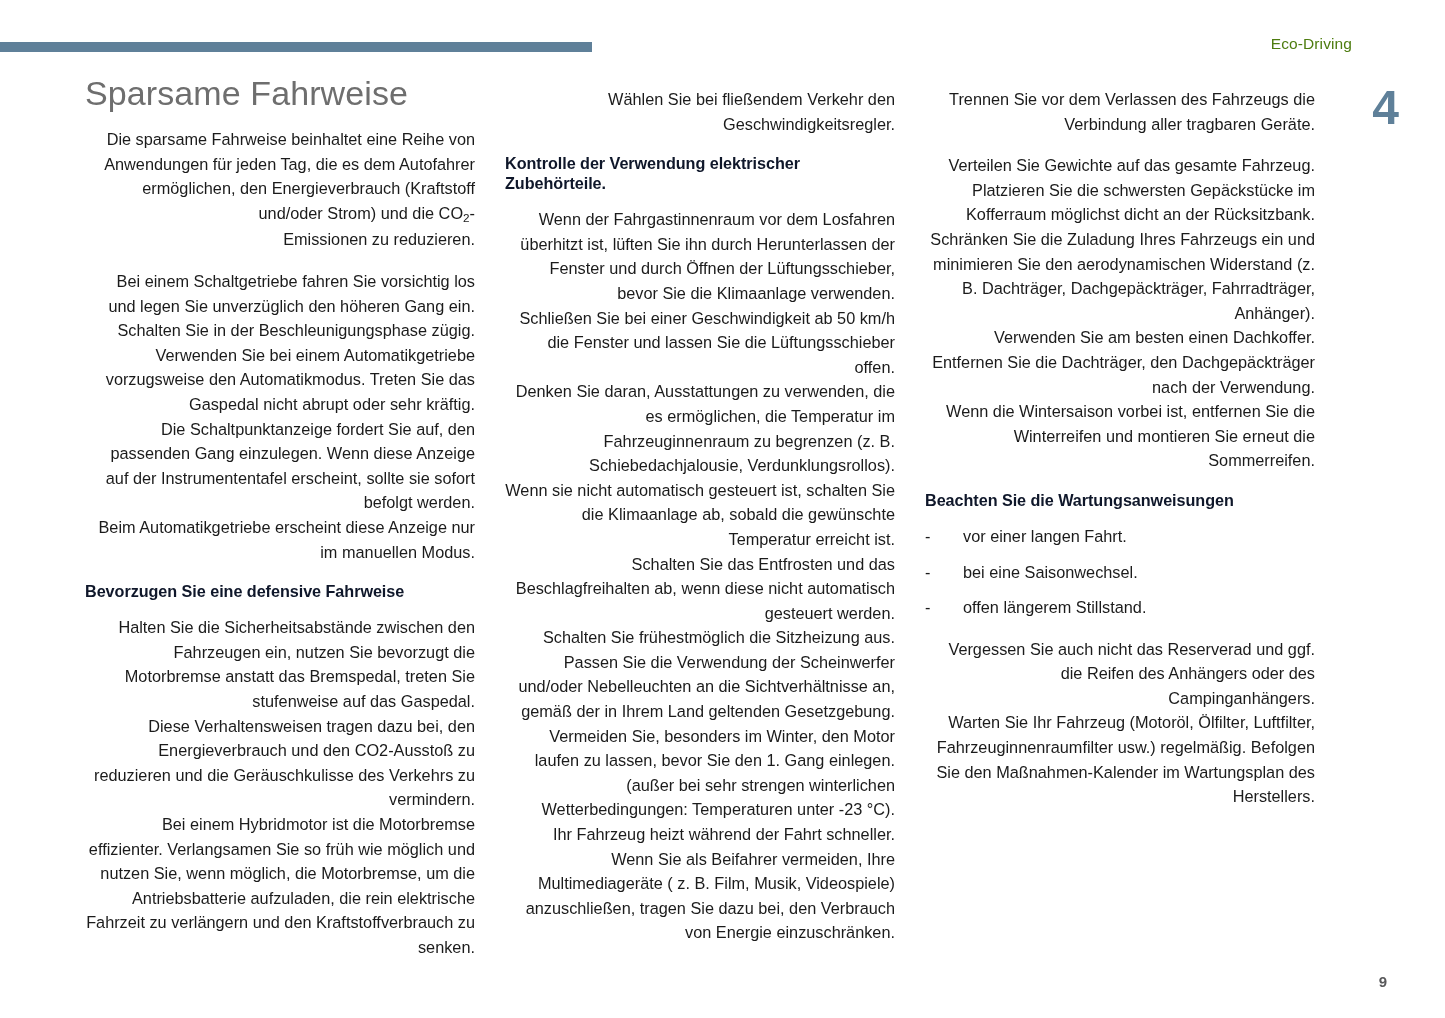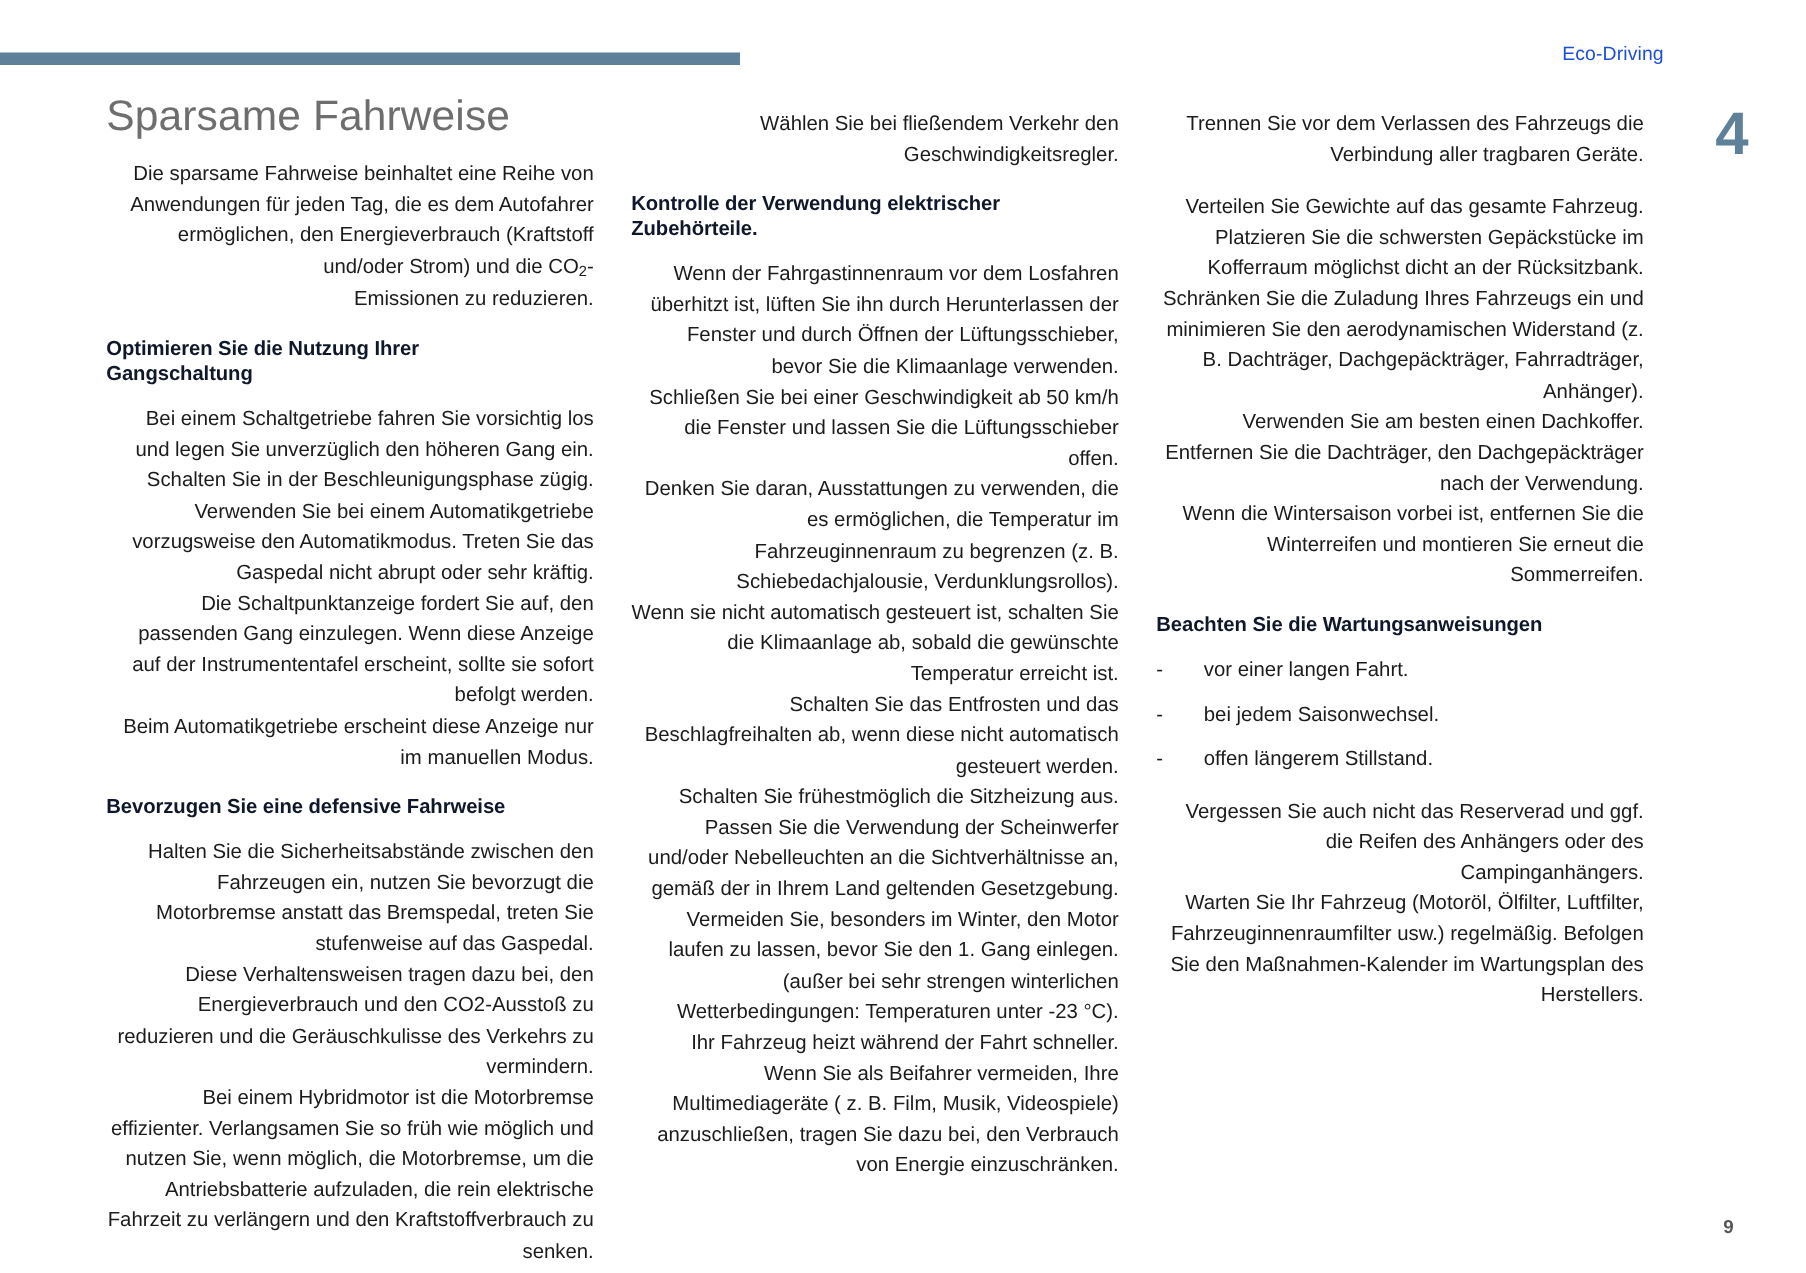--- a/index.html
+++ b/index.html
@@ -25,24 +25,24 @@
   .accent-bar {
     position: absolute;
     left: 0;
     top: 42px;
     width: 592px;
     height: 10px;
     background: #5f8099;
   }
   .header-label {
     position: absolute;
-    right: 114px;
+    right: 93px;
     top: 35px;
     font-size: 15.5px;
-    color: #1d4ed8;
+    color: #4d7c0f;
     letter-spacing: 0.1px;
     white-space: nowrap;
   }
   .chapter-number {
     position: absolute;
     right: 47px;
     top: 84px;
     font-size: 48px;
     font-weight: bold;
     color: #5f8099;
@@ -144,22 +144,20 @@
 
   <div class="columns">
 
     <div class="col col-1">
 
       <h1 class="doc-title">Sparsame Fahrweise</h1>
 
       <p class="body-text"><span>Die sparsame Fahrweise beinhaltet eine Reihe von Anwendungen für jeden Tag, die es dem Autofahrer ermöglichen, den Energieverbrauch (Kraftstoff und/oder Strom) und die CO</span><sub>2</sub><span>-
 Emissionen zu reduzieren.</span></p>
 
-      <h2 class="sub-head">Optimieren Sie die Nutzung Ihrer
-Gangschaltung</h2>
 
       <p class="body-text">Bei einem Schaltgetriebe fahren Sie vorsichtig los und legen Sie unverzüglich den höheren Gang ein. Schalten Sie in der Beschleunigungsphase zügig.
 Verwenden Sie bei einem Automatikgetriebe vorzugsweise den Automatikmodus. Treten Sie das Gaspedal nicht abrupt oder sehr kräftig.
 Die Schaltpunktanzeige fordert Sie auf, den passenden Gang einzulegen. Wenn diese Anzeige auf der Instrumententafel erscheint, sollte sie sofort befolgt werden.
 Beim Automatikgetriebe erscheint diese Anzeige nur im manuellen Modus.</p>
 
       <h2 class="sub-head">Bevorzugen Sie eine defensive Fahrweise</h2>
 
       <p class="body-text">Halten Sie die Sicherheitsabstände zwischen den Fahrzeugen ein, nutzen Sie bevorzugt die Motorbremse anstatt das Bremspedal, treten Sie stufenweise auf das Gaspedal.
 Diese Verhaltensweisen tragen dazu bei, den Energieverbrauch und den CO2-Ausstoß zu reduzieren und die Geräuschkulisse des Verkehrs zu vermindern.
@@ -199,21 +197,21 @@
       <h2 class="sub-head">Beachten Sie die Wartungsanweisungen</h2>
 
 
       <ul class="dash-list">
         <li>
           <span class="dash-mark">-</span>
           <span class="dash-text">vor einer langen Fahrt.</span>
         </li>
         <li>
           <span class="dash-mark">-</span>
-          <span class="dash-text">bei jedem Saisonwechsel.</span>
+          <span class="dash-text">bei eine Saisonwechsel.</span>
         </li>
         <li>
           <span class="dash-mark">-</span>
           <span class="dash-text">offen längerem Stillstand.</span>
         </li>
       </ul>
 
       <p class="body-text">Vergessen Sie auch nicht das Reserverad und ggf. die Reifen des Anhängers oder des Campinganhängers.
 Warten Sie Ihr Fahrzeug (Motoröl, Ölfilter, Luftfilter, Fahrzeuginnenraumfilter usw.) regelmäßig. Befolgen Sie den Maßnahmen-Kalender im Wartungsplan des Herstellers.</p>
     </div>

